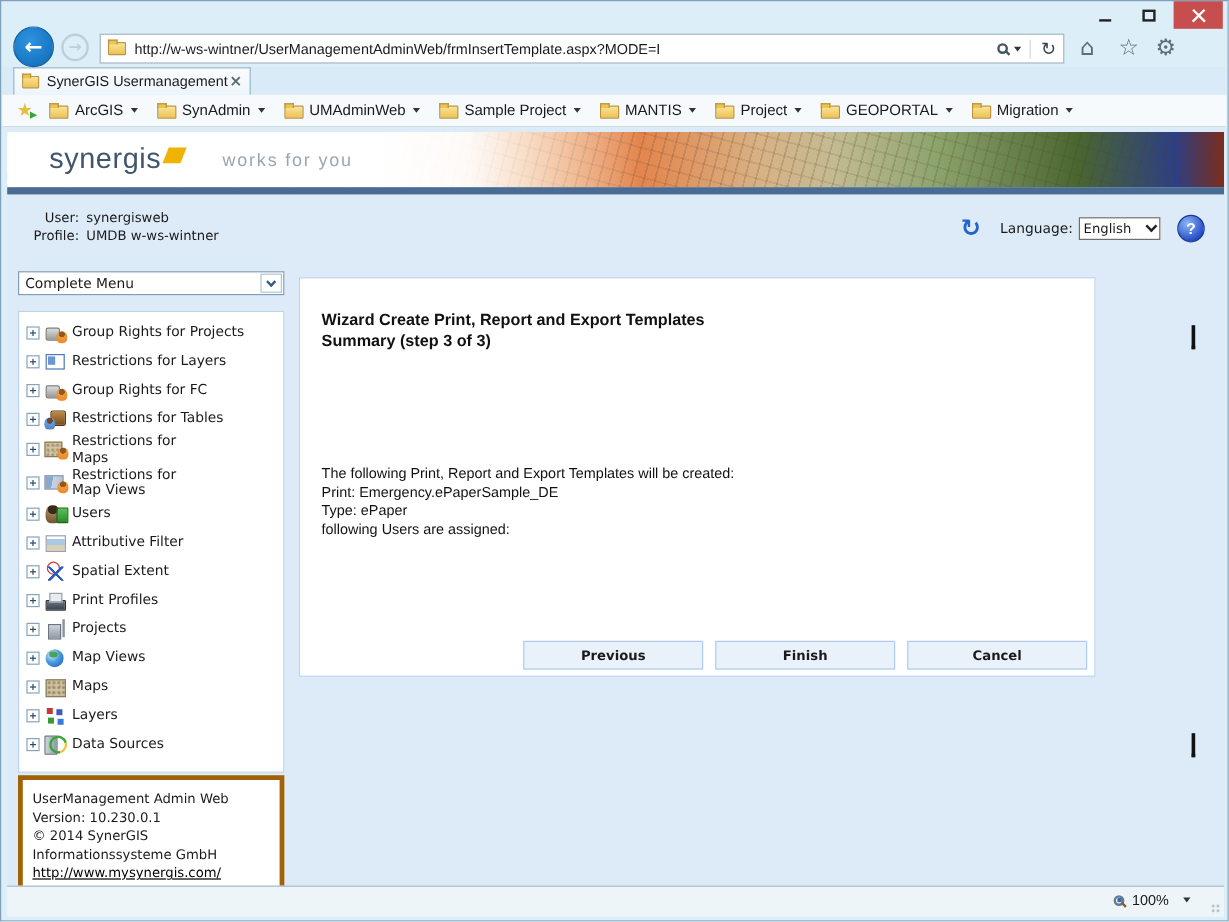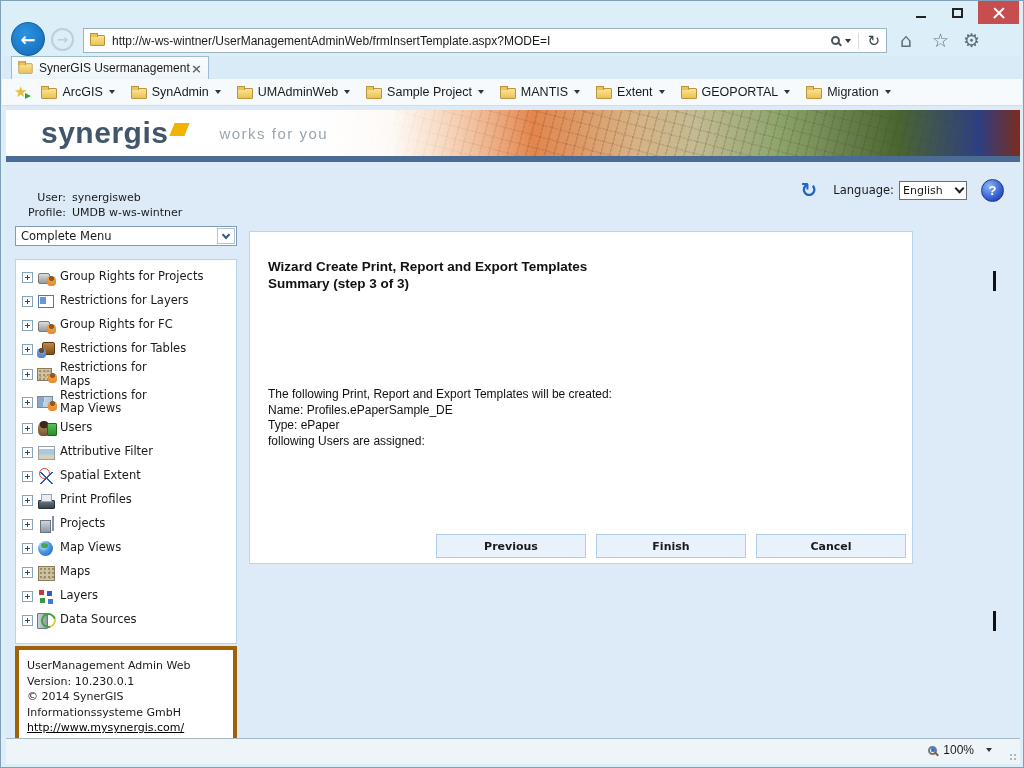--- a/index.html
+++ b/index.html
@@ -55,28 +55,28 @@
   .viewport { position:absolute; left:5px; top:105px; width:1014px; height:632px; background:#dcebf7; }
 
   .banner { position:absolute; left:0; top:4px; width:1014px; height:46px;
     background:
       linear-gradient(90deg, #fff 0 30%, rgba(255,255,255,.92) 38%, rgba(255,255,255,0) 52%),
       repeating-linear-gradient(105deg, rgba(80,60,40,.18) 0 1.5px, transparent 1.5px 9px),
       repeating-linear-gradient(15deg, rgba(80,60,40,.12) 0 1.5px, transparent 1.5px 12px),
       linear-gradient(90deg, #f8e8da 28%, #f0a76c 42%, #e4854c 52%, #d8b285 62%, #c3bb92 68%, #8fa56e 76%, #4a662f 88%, #2c3f85 96%, #7e2c1c 100%);
     display:flex; align-items:center; }
   .logo-wrap { display:flex; align-items:baseline; margin-left:35px; }
-  .logo-text { font-size:30px; font-weight:bold; color:#42566b; letter-spacing:.5px; }
+  .logo-text { font-size:24px; font-weight:normal; color:#42566b; letter-spacing:.5px; }
   .logo-mark { width:15px; height:13px; background:#f0b400; transform:skewX(-22deg); margin-left:4px; align-self:center; margin-top:-8px; }
   .tagline { font-size:15px; color:#9aa6ae; letter-spacing:1.5px; margin-left:32px; }
   .bluebar { position:absolute; left:0; top:50px; width:1014px; height:6px; background:#4a6b94; }
 
   
   .appheader { position:absolute; left:0; top:56px; width:1014px; height:57px; }
-  .user-grid { position:absolute; left:22px; top:13px; display:grid; grid-template-columns:auto auto; column-gap:6px; row-gap:2px; font-family:"DejaVu Sans",sans-serif; font-size:11px; color:#1a1a1a;margin-top:16px; }
+  .user-grid { position:absolute; left:22px; top:13px; display:grid; grid-template-columns:auto auto; column-gap:6px; row-gap:2px; font-family:"DejaVu Sans",sans-serif; font-size:11px; color:#1a1a1a; }
   .ug-label { text-align:right; }
   .header-right { position:absolute; right:16px; top:16px; display:flex; align-items:center; }
   .sync-glyph { font-family:"DejaVu Sans",sans-serif; font-size:20px; color:#2565c8; font-weight:bold; margin-right:16px; }
   .lang-label { font-family:"DejaVu Sans",sans-serif; font-size:11.5px; color:#1a1a1a; margin-right:5px; }
   .lang-select { width:68px; height:19px; background:#fff; border:1px solid #6e6e6e; display:flex; align-items:center; font-family:"DejaVu Sans",sans-serif; font-size:11px; color:#1a1a1a; padding:0 3px; margin-right:14px; }
   .lang-value { flex:1; }
   .chev { width:7px; height:7px; border-right:2px solid #222; border-bottom:2px solid #222; transform:rotate(45deg); margin-top:-3px; }
   .help-btn { width:23px; height:23px; border-radius:50%; background:radial-gradient(circle at 35% 30%, #8ab6f8, #2a50c8 70%, #15307e); border:1px solid #1a3a90; color:#fff; font-weight:bold; font-size:13px; display:flex; align-items:center; justify-content:center; }
 
   
@@ -220,21 +220,21 @@
       </div>
 
       <div class="fav">
         <span class="folder-icon"></span>
         <span class="fav-label">MANTIS</span>
         <span class="tri"></span>
       </div>
 
       <div class="fav">
         <span class="folder-icon"></span>
-        <span class="fav-label">Extent</span>
+        <span class="fav-label">Project</span>
         <span class="tri"></span>
       </div>
 
       <div class="fav">
         <span class="folder-icon"></span>
         <span class="fav-label">GEOPORTAL</span>
         <span class="tri"></span>
       </div>
 
       <div class="fav">
@@ -392,21 +392,21 @@
 
     <div class="panel">
       <div class="panel-title">
         <div>Wizard Create Print, Report and Export Templates</div>
         <div>Summary (step 3 of 3)</div>
       </div>
       <div class="panel-body">
 
           <div>The following Print, Report and Export Templates will be created:</div>
 
-          <div>Name: Profiles.ePaperSample_DE</div>
+          <div>Print: Emergency.ePaperSample_DE</div>
 
           <div>Type: ePaper</div>
 
           <div>following Users are assigned:</div>
 
       </div>
       <div class="btn-row">
         <div class="wiz-btn">Previous</div>
         <div class="wiz-btn">Finish</div>
         <div class="wiz-btn">Cancel</div>

